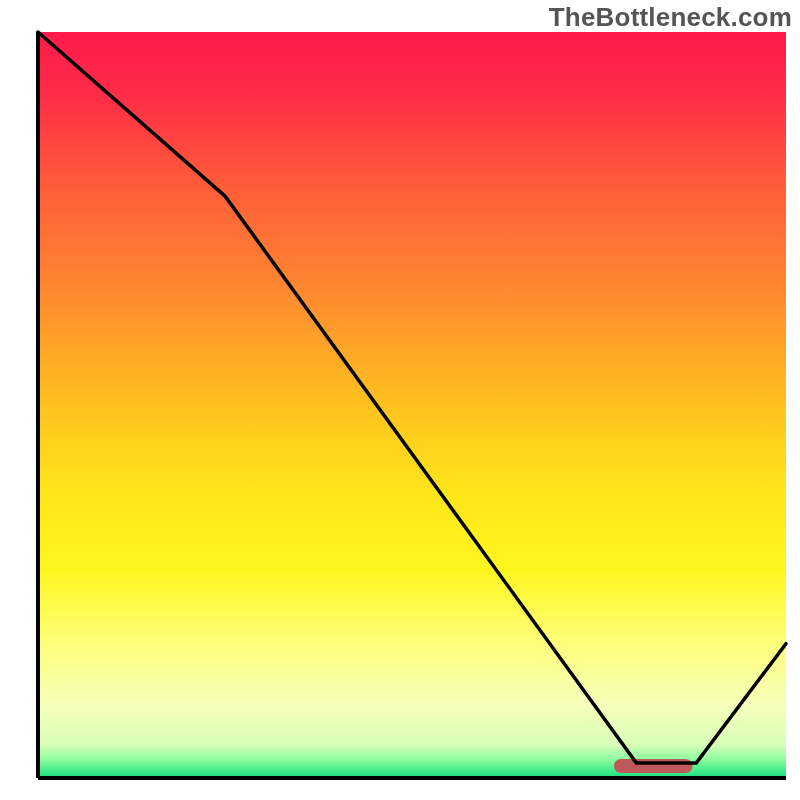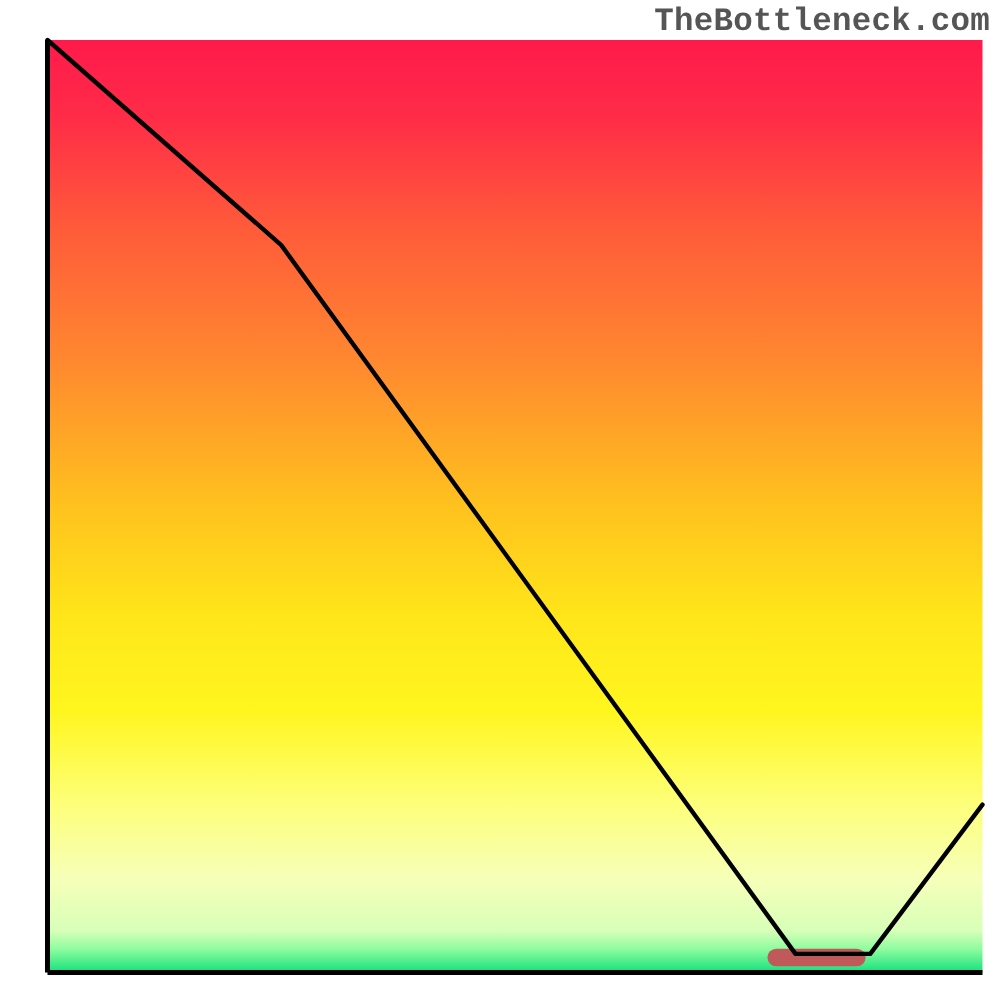--- a/index.html
+++ b/index.html
@@ -18,21 +18,20 @@
   }
   .watermark {
     position: absolute;
     top: 2px;
     right: 8px;
     font-size: 26px;
     font-weight: 600;
     color: #555;
     letter-spacing: 0.2px;
     user-select: none;
-    font-family: Liberation Mono, monospace;
   }
   .plot {
     position: absolute;
     left: 0;
     top: 0;
     width: 800px;
     height: 800px;
   }
 </style>
 </head>

